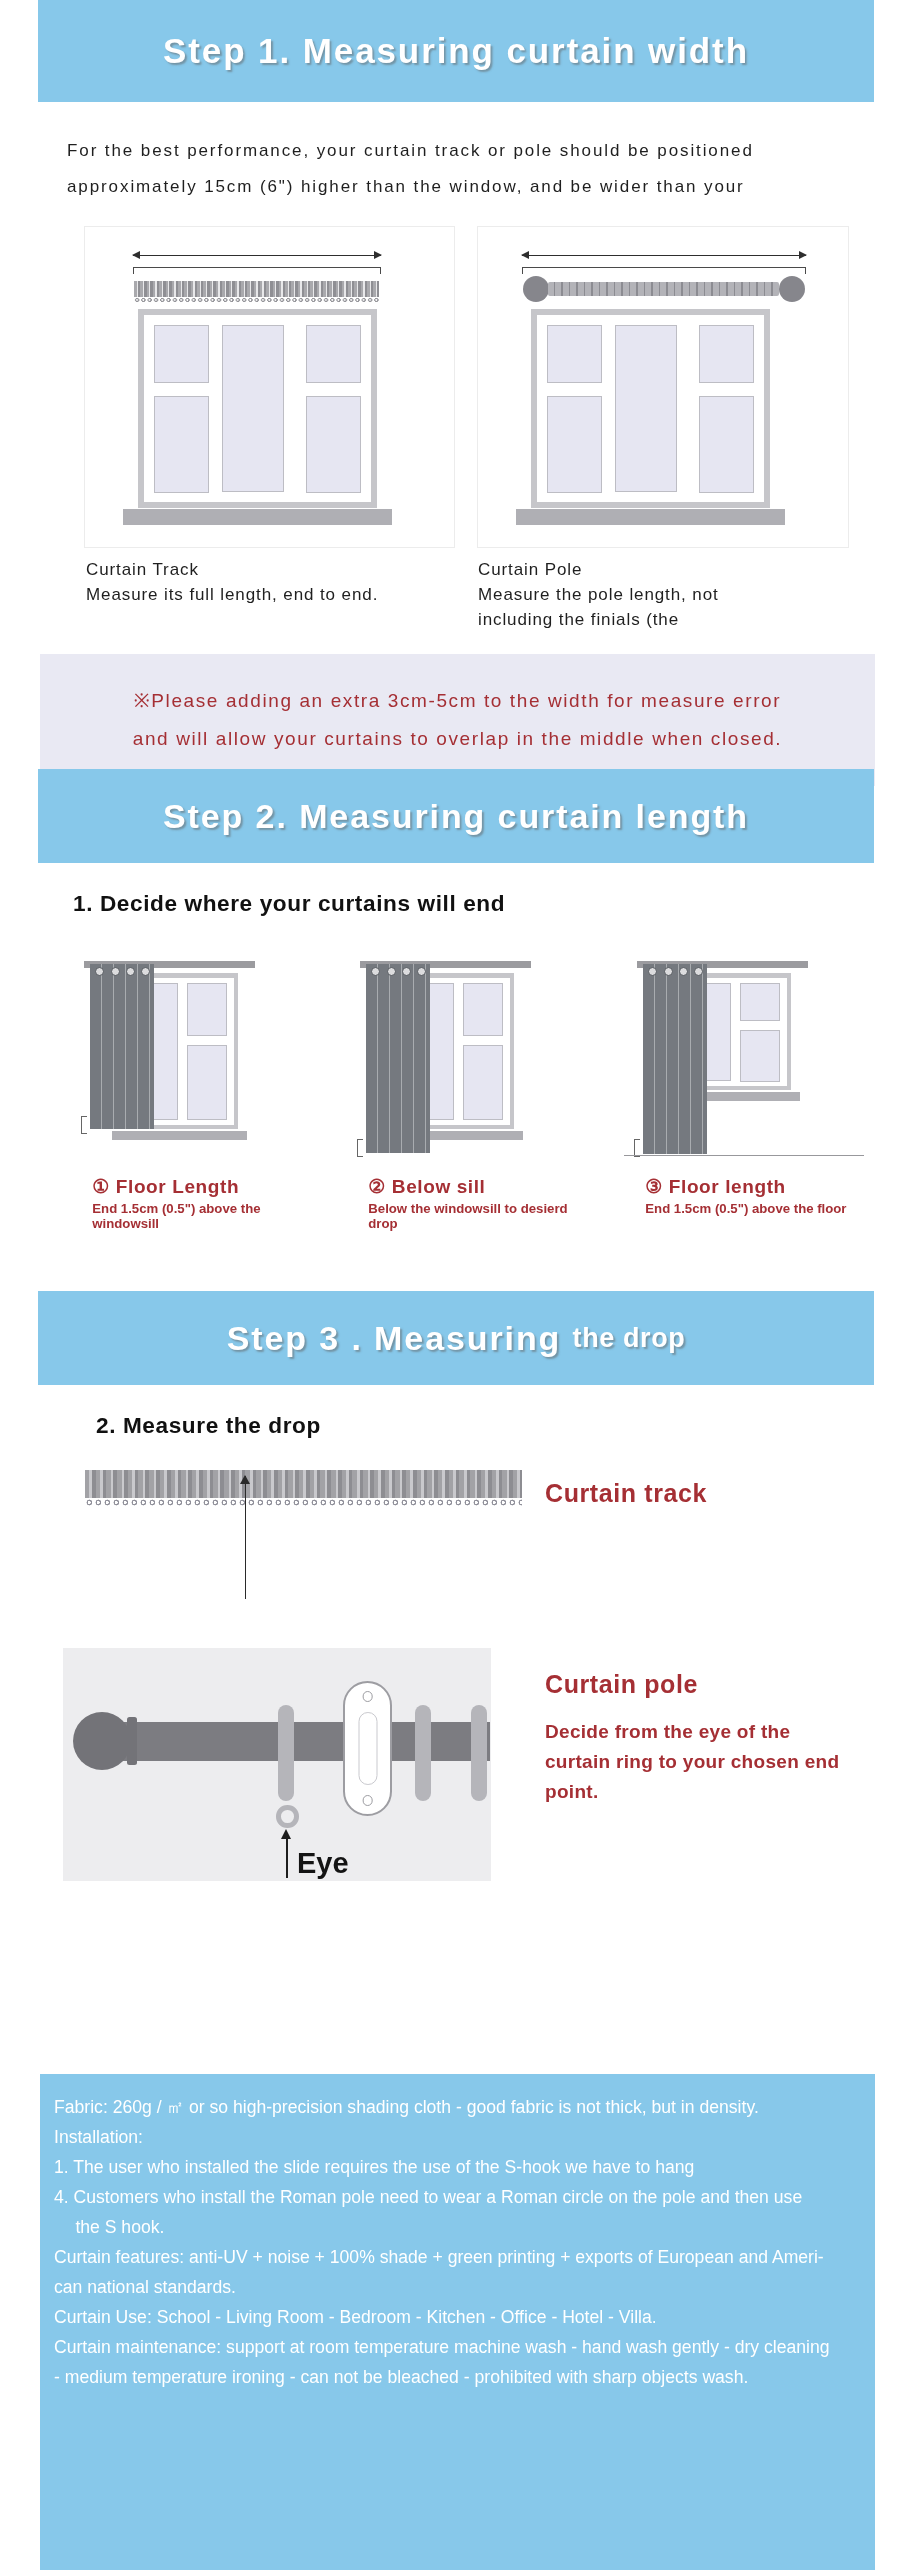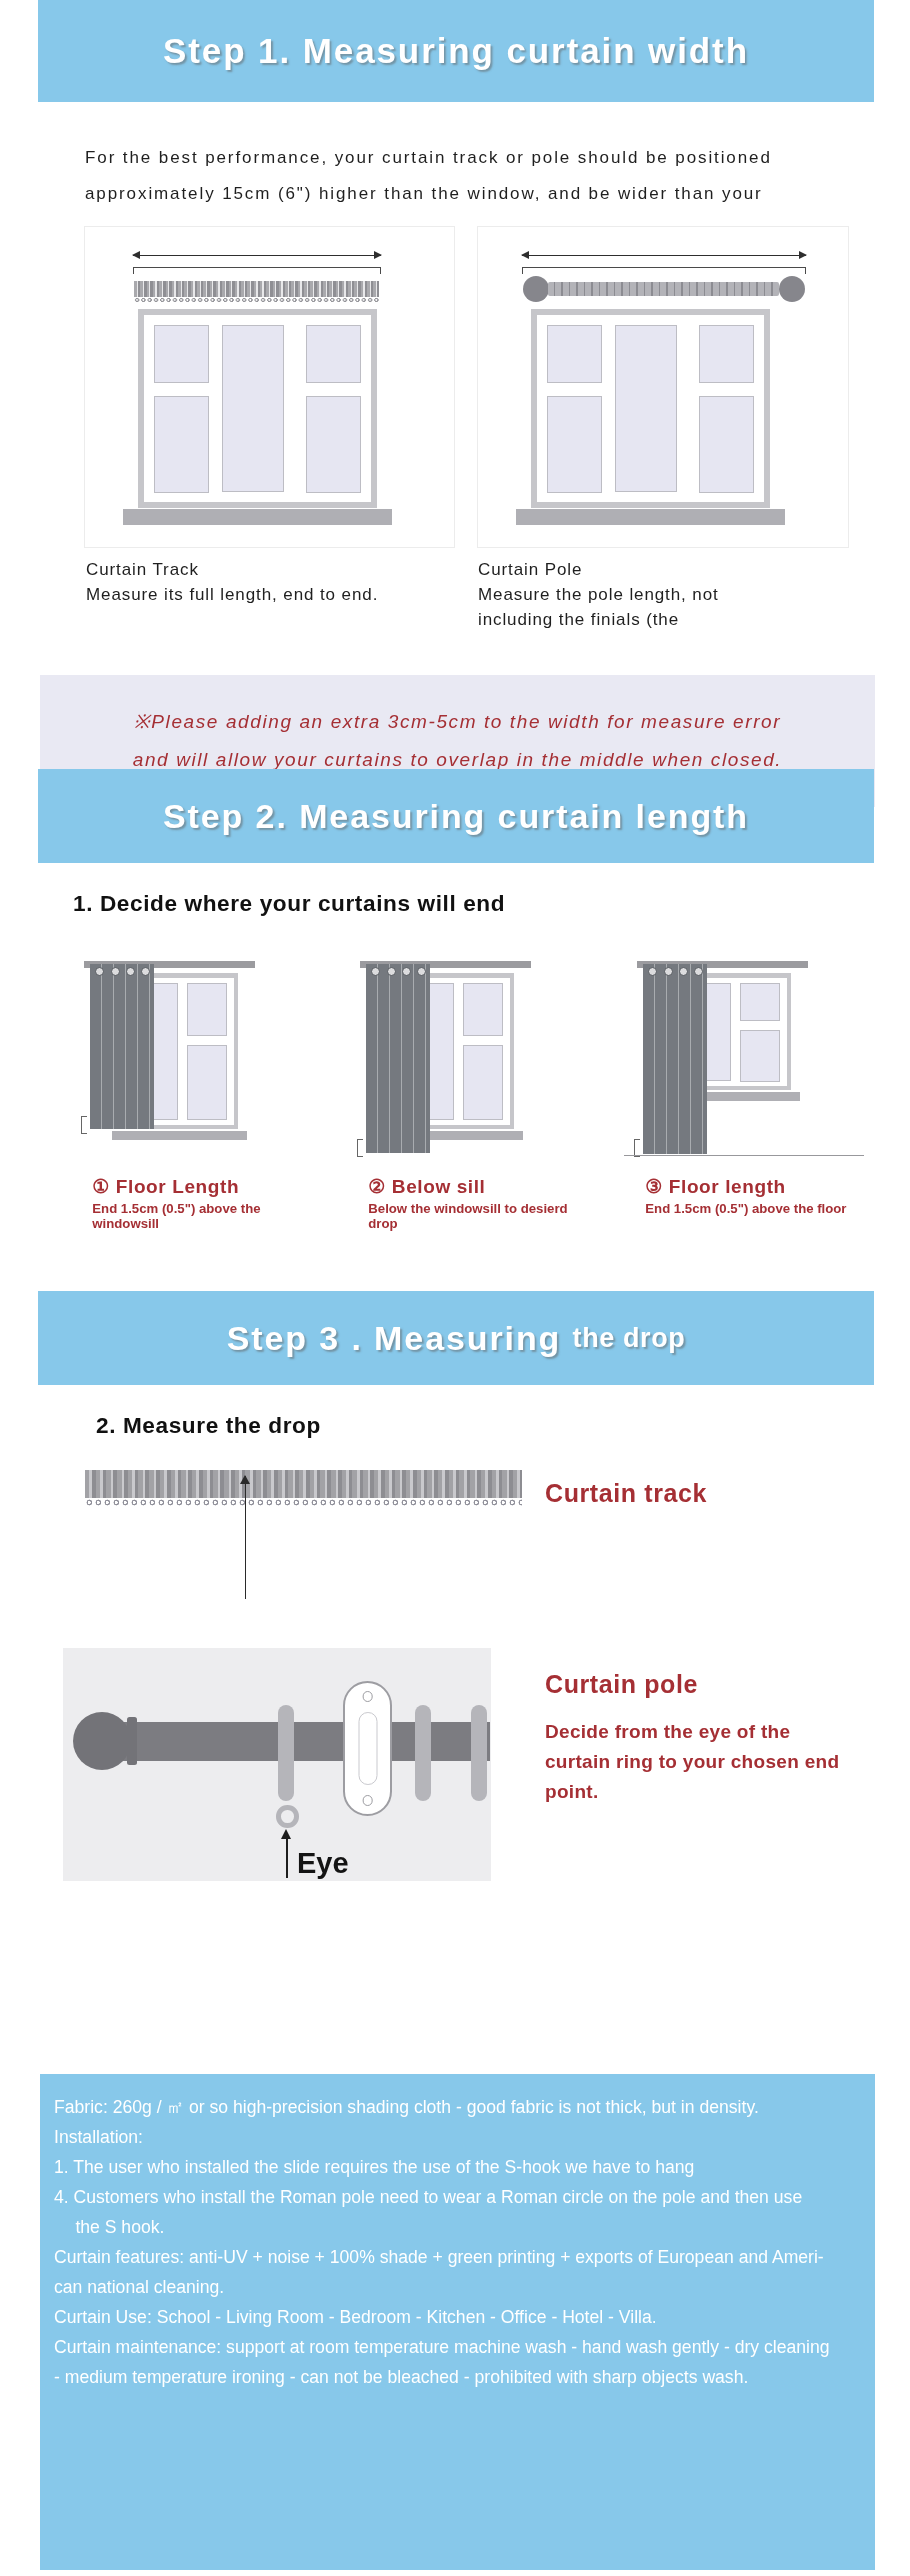--- a/index.html
+++ b/index.html
@@ -21,22 +21,22 @@
   
   .banner{position:absolute;left:38px;width:836px;background:var(--blue);color:#fff;
     font-weight:bold;display:flex;align-items:center;justify-content:center;
     letter-spacing:1.9px;text-shadow:1.9px 1.9px 1.9px rgba(95,95,95,.5);}
   #banner1{top:0;height:102px;font-size:35px;}
   #banner2{top:769px;height:94px;font-size:34px;}
   #banner3{top:1291px;height:94px;font-size:34px;}
   #banner3 .sub{font-size:27px;margin-left:11.3px;letter-spacing:0.6px;}
 
   
-  .intro{position:absolute;left:85px;top:133px;width:780px;font-size:17px;line-height:36px;
-    letter-spacing:1.9px;color:var(--ink);margin-top:7px;}
+  .intro{position:absolute;left:67px;top:133px;width:780px;font-size:17px;line-height:36px;
+    letter-spacing:1.9px;color:var(--ink);}
   .panel{position:absolute;top:226px;height:322px;border:0.6px solid #ececec;background:#fff;}
   #panelA{left:84px;width:371px;}
   #panelB{left:477px;width:372px;}
 
   .harrow{position:absolute;top:28px;left:48px;width:248px;height:1.3px;background:#2e2e2e;}
   .harrow:before,.harrow:after{content:"";position:absolute;top:-3.8px;width:0;height:0;
     border-top:4.4px solid transparent;border-bottom:4.4px solid transparent;}
   .harrow:before{left:-1.3px;border-right:8.2px solid #2e2e2e;}
   .harrow:after{right:-1.3px;border-left:8.2px solid #2e2e2e;}
   #panelB .harrow{left:44px;width:284px;}
@@ -67,21 +67,21 @@
   .p-br{right:10px;top:81px;width:55px;height:97px;}
   .sill{position:absolute;left:38px;top:282px;width:269px;height:16.4px;background:var(--sill);}
 
   .caption{position:absolute;font-size:17px;line-height:25px;letter-spacing:0.9px;color:var(--ink);}
   #captionA{left:86px;top:557px;}
   #captionB{left:478px;top:557px;}
 
   .note{position:absolute;left:40px;width:835px;background:var(--note-bg);color:var(--red);
     font-size:19px;letter-spacing:1.6px;line-height:38px;display:flex;flex-direction:column;
     justify-content:center;align-items:center;text-align:center;}
-  #note1{top:675px;height:132px;font-style:italic;}
+  #note1{top:654px;height:132px;}
   #note2{top:1948px;height:106px;}
 
   
   .black-heading{position:absolute;font-weight:bold;font-size:22.6px;letter-spacing:0.6px;color:#111;}
   #heading2{left:73px;top:891px;}
   #heading3{left:96px;top:1413px;}
 
   .opt{position:absolute;top:947px;width:233px;height:277px;}
   #opt0{left:81px;}
   #opt1{left:357px;}
@@ -338,20 +338,20 @@
   </div>
 
 
   <div id="infoBox">
     <div class="info-line">Fabric: 260g / ㎡ or so high-precision shading cloth - good fabric is not thick, but in density.</div>
     <div class="info-line">Installation:</div>
     <div class="info-line">1. The user who installed the slide requires the use of the S-hook we have to hang</div>
     <div class="info-line">4. Customers who install the Roman pole need to wear a Roman circle on the pole and then use</div>
     <div class="info-line indent">the S hook.</div>
     <div class="info-line">Curtain features: anti-UV + noise + 100% shade + green printing + exports of European and Ameri-</div>
-    <div class="info-line">can national cleaning.</div>
+    <div class="info-line">can national standards.</div>
     <div class="info-line">Curtain Use: School - Living Room - Bedroom - Kitchen - Office - Hotel - Villa.</div>
     <div class="info-line">Curtain maintenance: support at room temperature machine wash - hand wash gently - dry cleaning</div>
     <div class="info-line">- medium temperature ironing - can not be bleached - prohibited with sharp objects wash.</div>
   </div>
 
 </div>
 
 
 </body></html>

